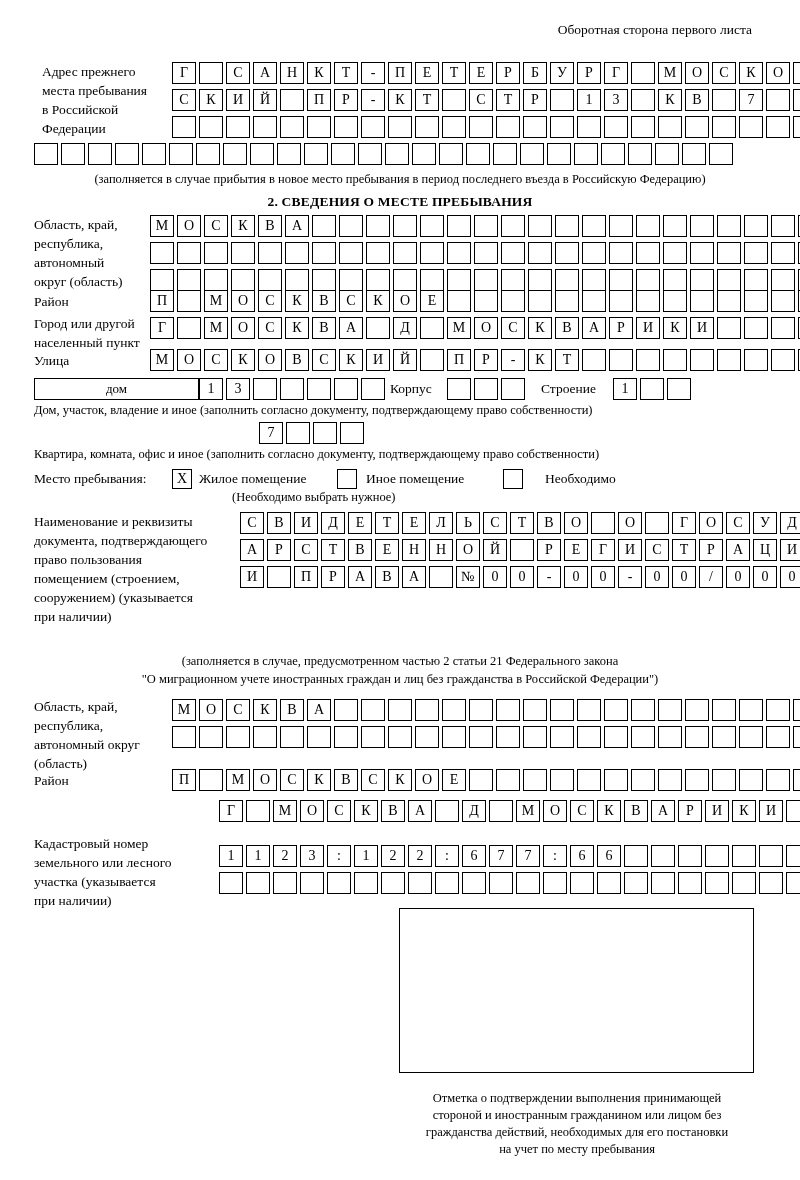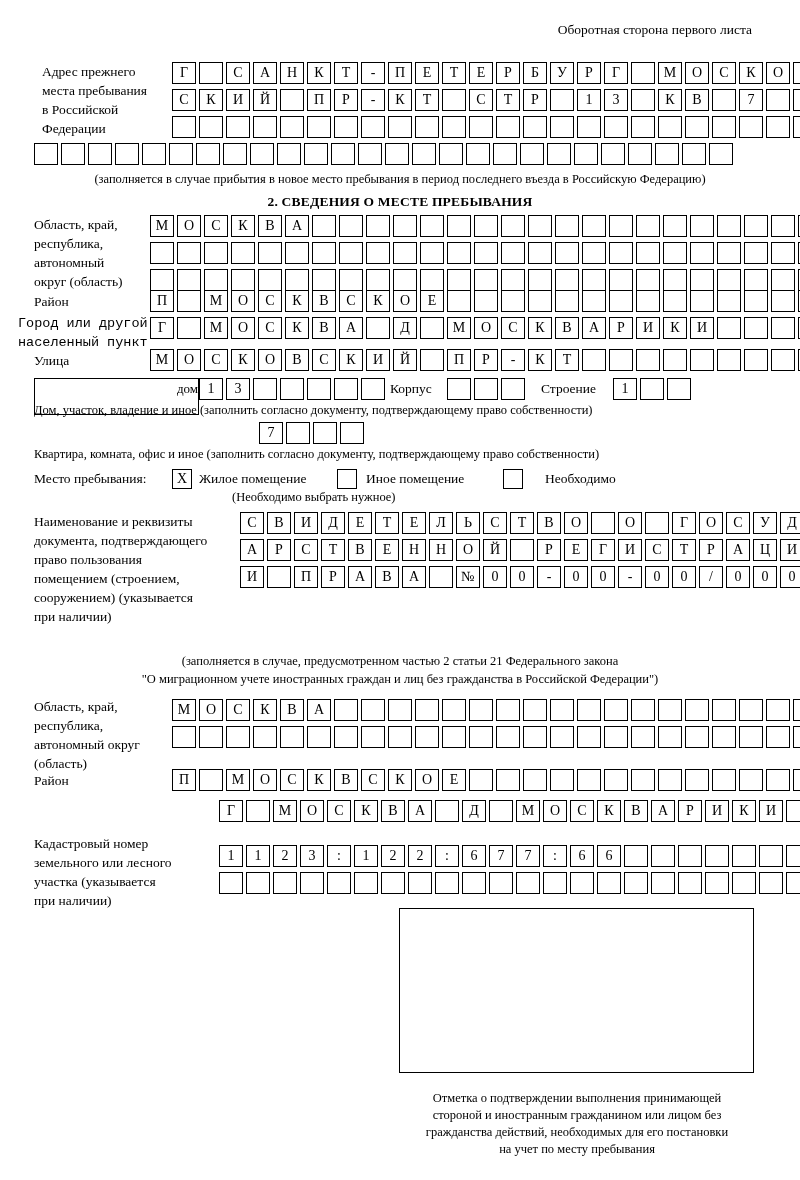--- a/index.html
+++ b/index.html
@@ -60,24 +60,24 @@
     text-align: center;
     font-size: 14px;
     line-height: 20px;
     font-family: "Liberation Serif", serif;
     background: #fff;
   }
 
   .boxline {
     border: 1px solid #000;
     box-sizing: border-box;
-    height: 37px;
+    height: 22px;
     font-size: 13px;
     line-height: 20px;
-    text-align: right;
+    text-align: center;
   }
 
   .inline-lbl {
     font-size: 13.5px;
     line-height: 22px;
   }
 
   .chk {
     width: 20px; height: 20px;
     border: 1px solid #000;
@@ -330,21 +330,21 @@
       <div class="cell"></div>
       <div class="cell"></div>
       <div class="cell"></div>
       <div class="cell"></div>
       <div class="cell"></div>
       <div class="cell"></div>
       <div class="cell"></div>
       <div class="cell"></div>
     </div>
 
-  <div class="abs lbl" style="left:18px; top:314px; width:135px;font-family:Liberation Mono, monospace;">Город или другой
+  <div class="abs lbl" style="left:34px; top:314px; width:135px;">Город или другой
 населенный пункт</div>
   <div class="abs cells" id="s2-city" style="left:150px; top:317px;">
       <div class="cell">Г</div>
       <div class="cell"></div>
       <div class="cell">М</div>
       <div class="cell">О</div>
       <div class="cell">С</div>
       <div class="cell">К</div>
       <div class="cell">В</div>
       <div class="cell">А</div>

